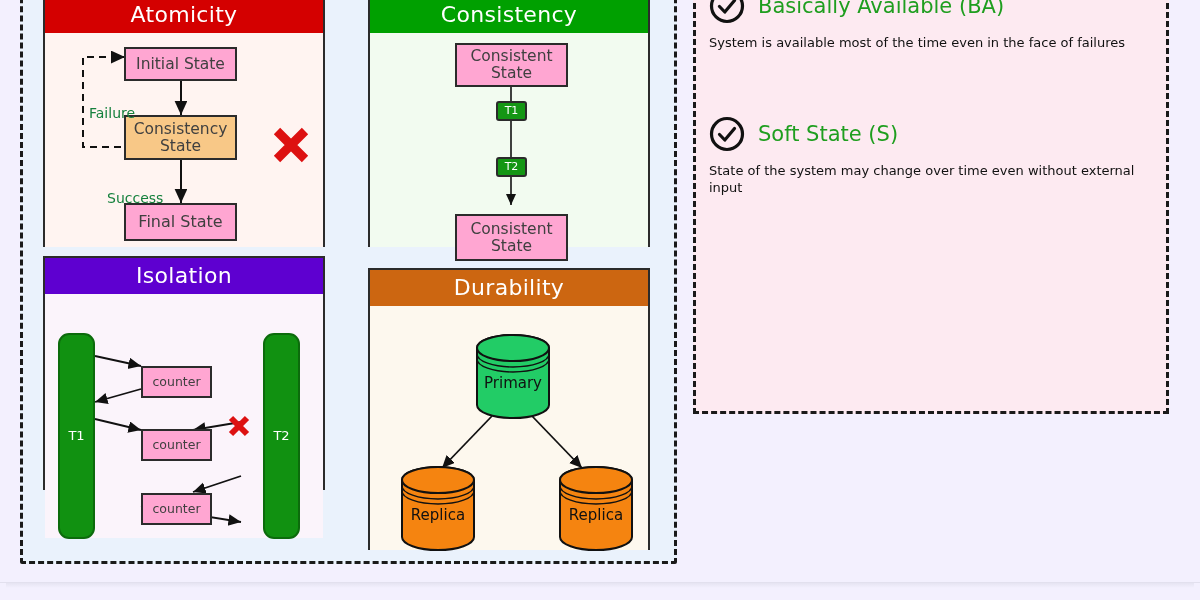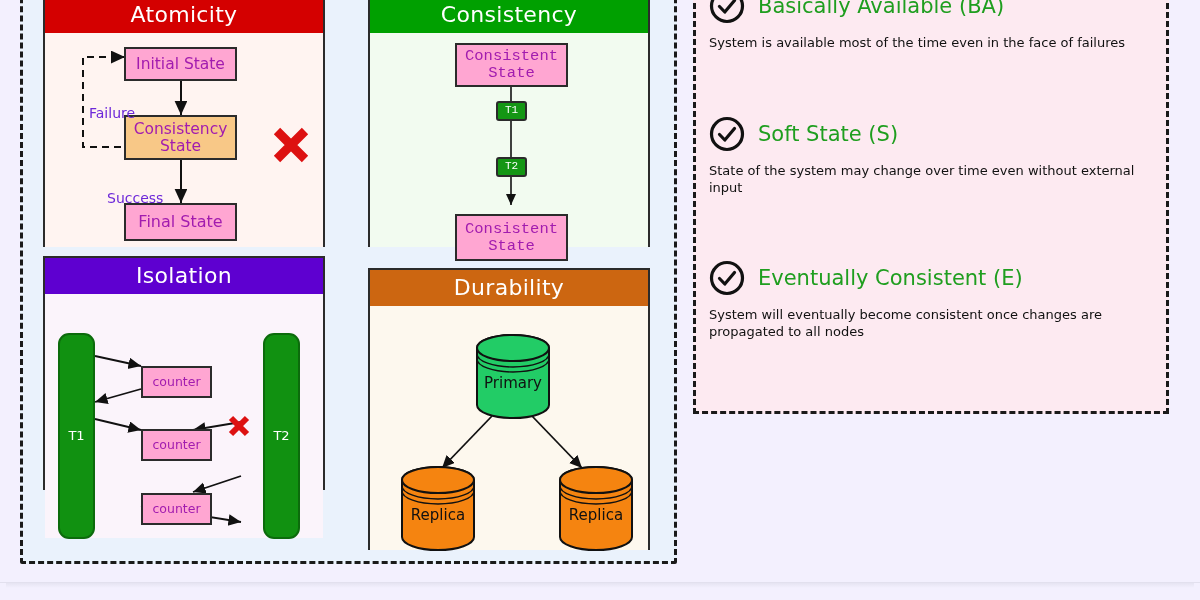--- a/index.html
+++ b/index.html
@@ -56,43 +56,43 @@
   }
   .acid-body { position: relative; width: 100%; }
 
   
   #panel-atomicity  { left: 20px; top: 58px;  width: 282px; height: 252px; }
   #panel-consistency{ left: 345px; top: 58px; width: 282px; height: 252px; }
   #panel-isolation  { left: 20px; top: 319px; width: 282px; height: 234px; }
   #panel-durability { left: 345px; top: 331px;width: 282px; height: 282px; }
 
   #panel-atomicity  .acid-body { background:#fff4f1; height:214px; }
-  #panel-consistency .acid-body{ background:#f2fbf0; height:214px;font-family:Liberation Mono, monospace; }
+  #panel-consistency .acid-body{ background:#f2fbf0; height:214px; }
   #panel-isolation  .acid-body { background:#fbf4fb; height:244px; }
   #panel-durability .acid-body { background:#fdf8ee; height:244px; }
 
   
   .node {
     position: absolute;
     border: 2px solid #2b2b2b;
     display: flex;
     align-items: center;
     justify-content: center;
     text-align: center;
-    color: #a21caf;
+    color: #404040;
     line-height: 1.08;
   }
   .node-pink   { background: #ffa6d2; }
   .node-orange { background: #f8c887; }
   .node-green  { background: #149614; color:#fff; border-radius:3px; }
   .bar-green   { background: #119111; border: 2px solid #0c6b0c; border-radius: 11px; color:#fff; }
 
   .lbl {
     position: absolute;
-    color: #6d28d9;
+    color: #15803d;
     font-size: 14px;
     white-space: nowrap;
   }
 
   svg.overlay {
     position: absolute;
     left: 0; top: 0;
     width: 100%; height: 100%;
     overflow: visible;
     pointer-events: none;
@@ -301,27 +301,17 @@
       <div class="base-head">
         <svg class="check-icon" width="38" height="38" viewBox="0 0 38 38">
           <circle cx="19" cy="19" r="15.5" fill="none" stroke="#111" stroke-width="3.2"></circle>
           <path d="M11.5,19.5 L16.8,25 L26.5,13.5" fill="none" stroke="#111" stroke-width="3.2" stroke-linecap="round" stroke-linejoin="round"></path>
         </svg>
         <div class="base-title">Soft State (S)</div>
       </div>
       <div class="base-desc">State of the system may change over time even without external input</div>
     </div>
 
-    <div class="base-item" id="base-item-2">
-      <div class="base-head">
-        <svg class="check-icon" width="38" height="38" viewBox="0 0 38 38">
-          <circle cx="19" cy="19" r="15.5" fill="none" stroke="#111" stroke-width="3.2"></circle>
-          <path d="M11.5,19.5 L16.8,25 L26.5,13.5" fill="none" stroke="#111" stroke-width="3.2" stroke-linecap="round" stroke-linejoin="round"></path>
-        </svg>
-        <div class="base-title">Eventually Consistent (E)</div>
-      </div>
-      <div class="base-desc">System will eventually become consistent once changes are propagated to all nodes</div>
-    </div>
 
   </div>
 
 </div>
 <div id="page-shadow"></div>
 
 </body></html>

